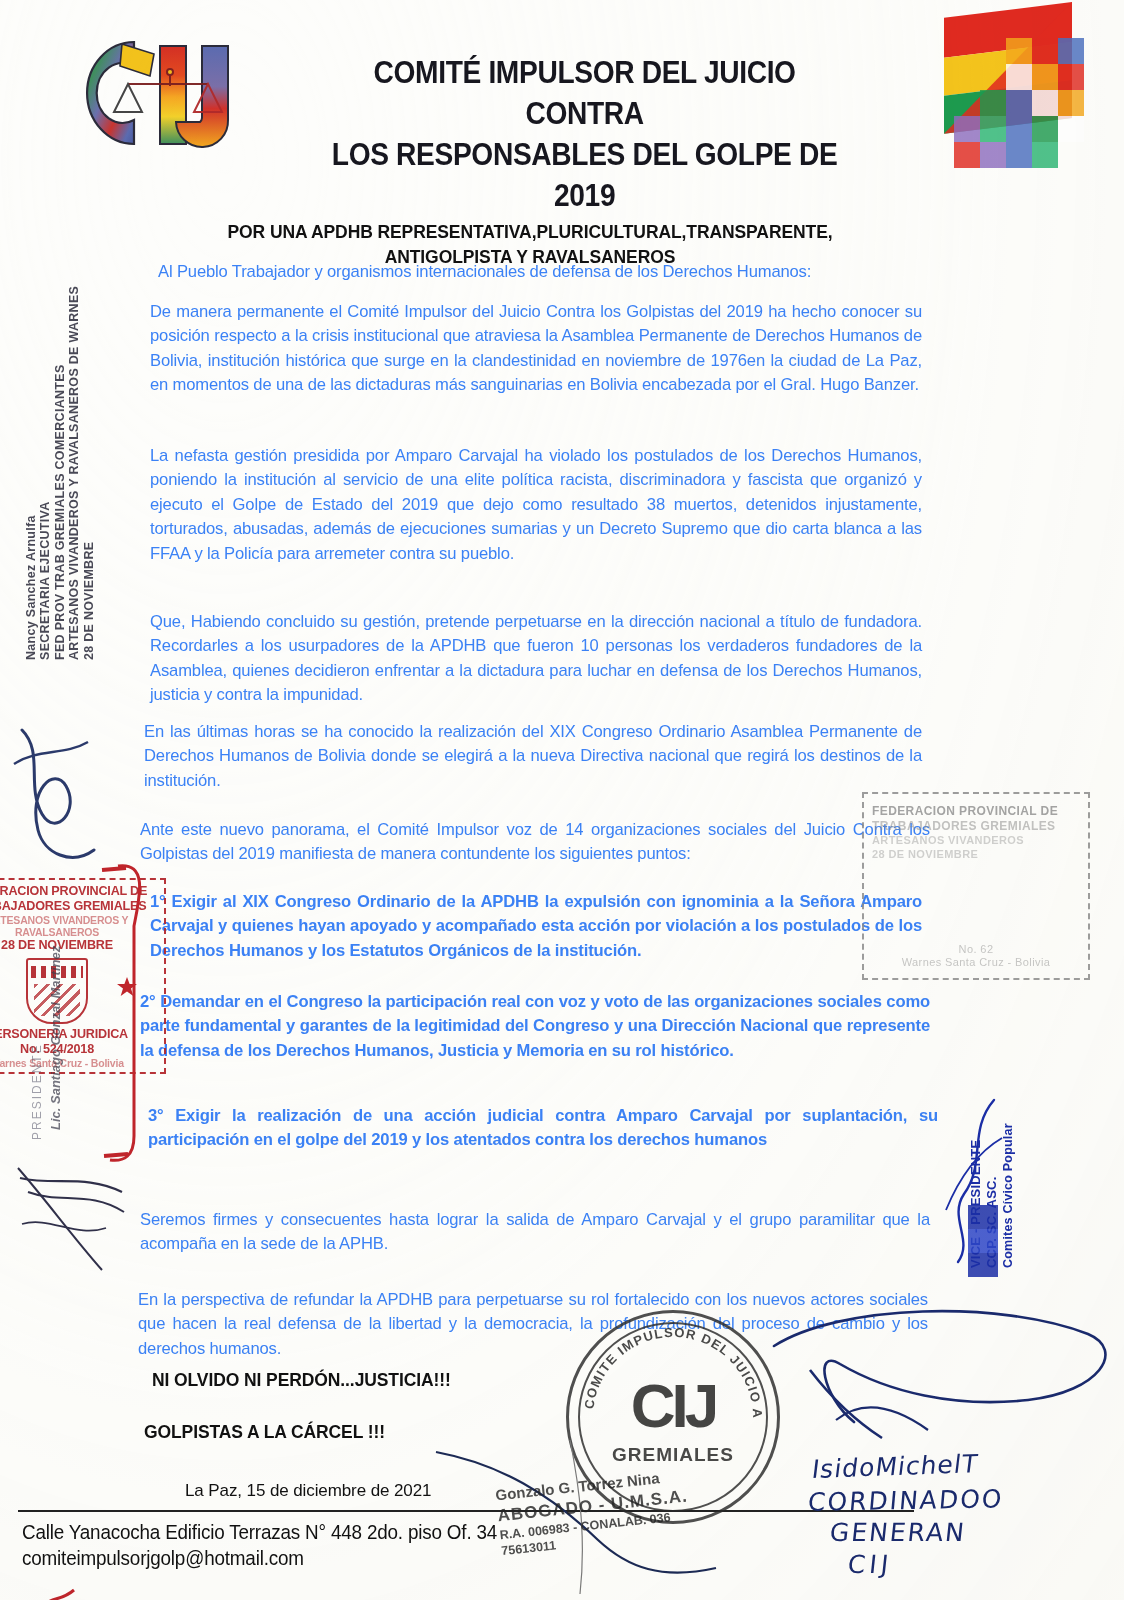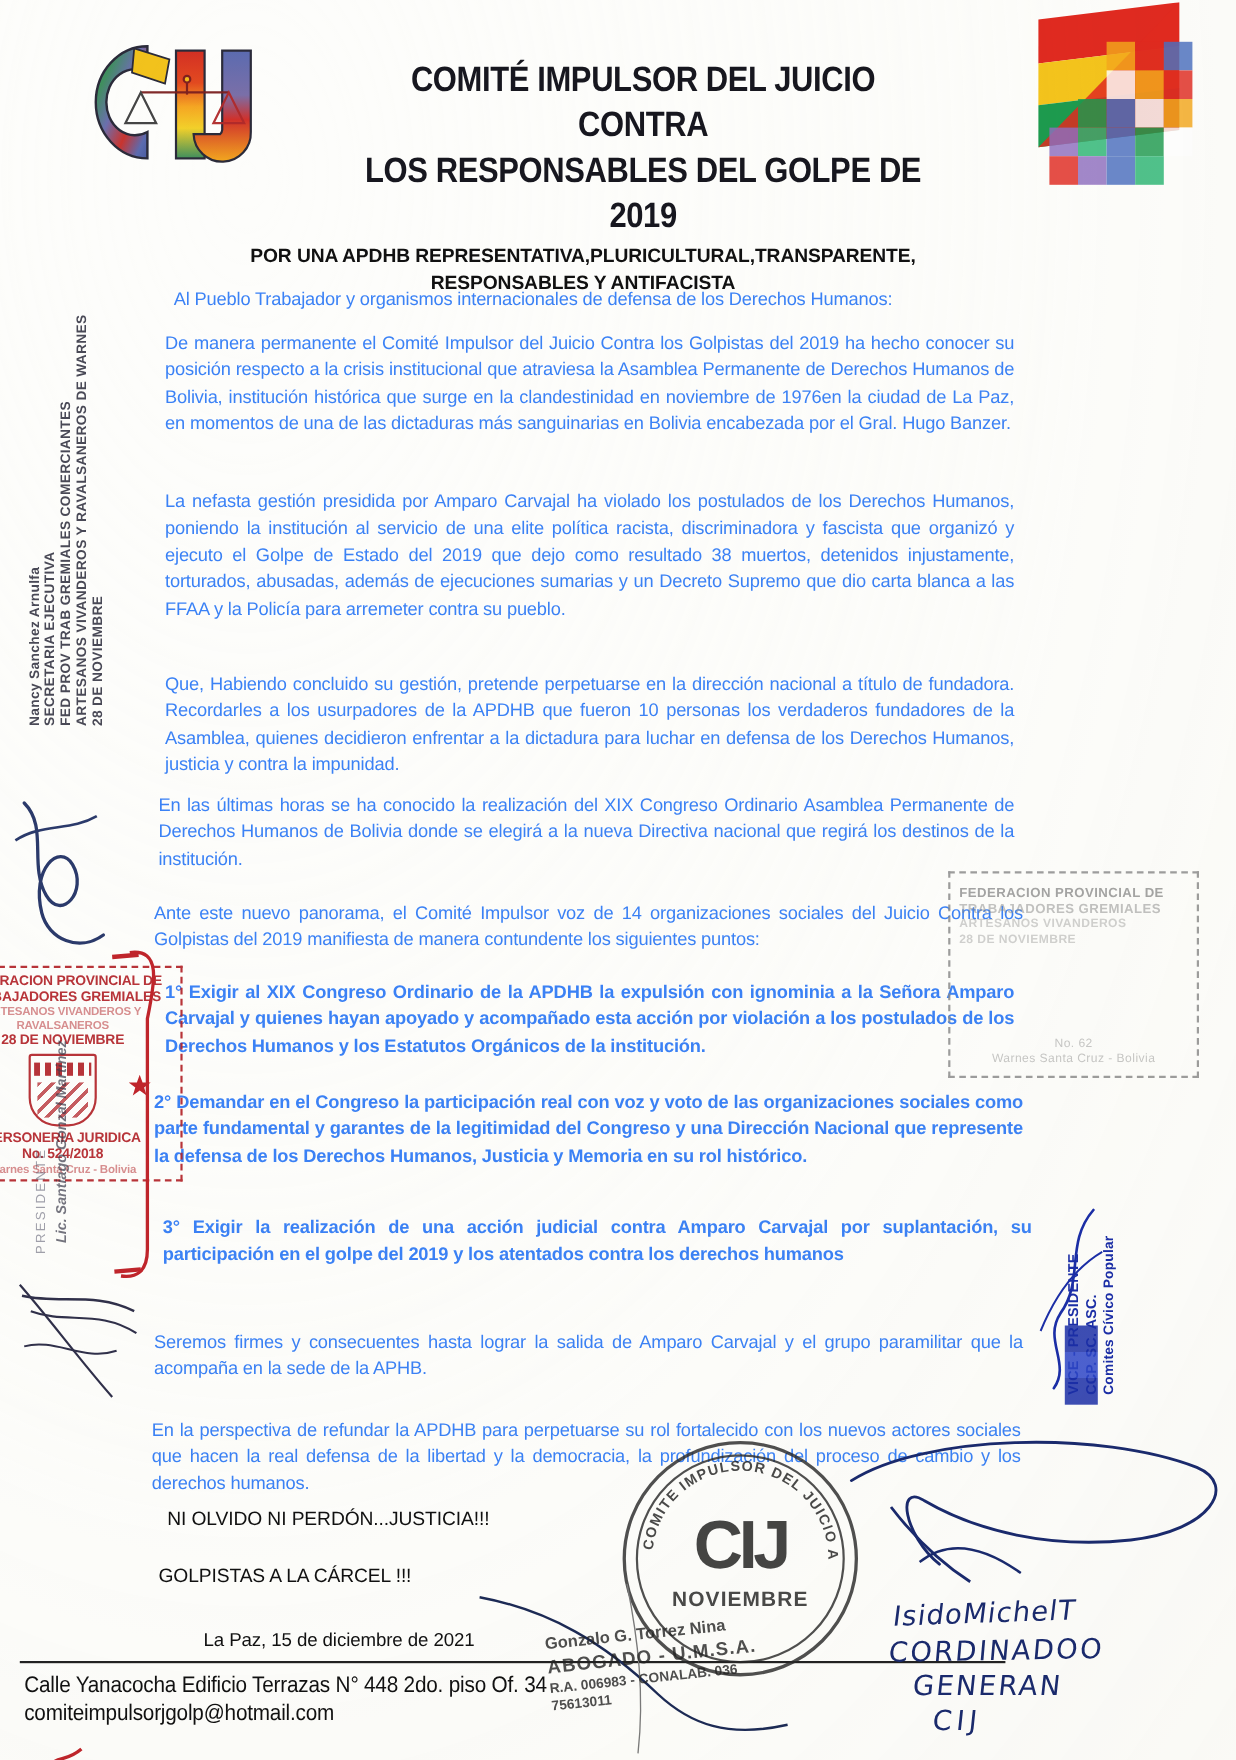--- a/index.html
+++ b/index.html
@@ -82,21 +82,21 @@
     position: absolute;
     font-size: 16.6px;
     line-height: 1.47;
     text-align: justify;
     letter-spacing: -0.15px;
     color: #3b82f6;
   }
   .para.bold { font-weight: 700; margin-top: 12px; }
   .slogan {
     position: absolute;
-    font-weight: 400;
+    font-weight: 700;
     font-size: 17.5px;
     letter-spacing: -0.1px;
   }
   .datelinewrap {
     position: absolute;
     left: 140px; top: 1481px;
     width: 420px;
   }
   .dateline {
     font-size: 17px;
@@ -452,21 +452,21 @@
           <rect x="-26" y="104" width="26" height="26" fill="#8f6fc0"></rect>
           <rect x="0" y="104" width="26" height="26" fill="#4a6fc0"></rect>
           <rect x="26" y="104" width="26" height="26" fill="#2bb673"></rect>
         </g>
       </svg>
     </div>
   </div>
 
   <div class="doc-title">
     <div>POR UNA APDHB REPRESENTATIVA,PLURICULTURAL,TRANSPARENTE,</div>
-    <div>RESPONSABLES Y ANTIFACISTA</div>
+    <div>ANTIGOLPISTA Y RAVALSANEROS</div>
   </div>
 
   <div class="para" style="left:158px; top:260px; width:760px;">Al Pueblo Trabajador y organismos internacionales de defensa de los Derechos Humanos:</div>
 
   <div class="para" style="left:150px; top:300px; width:772px;">De manera permanente el Comité Impulsor del Juicio Contra los Golpistas del 2019 ha hecho conocer su posición respecto a la crisis institucional que atraviesa la Asamblea Permanente de Derechos Humanos de Bolivia, institución histórica que surge en la clandestinidad en noviembre de 1976en la ciudad de La Paz, en momentos de una de las dictaduras más sanguinarias en Bolivia encabezada por el Gral. Hugo Banzer.</div>
 
   <div class="para" style="left:150px; top:444px; width:772px;">La nefasta gestión presidida por Amparo Carvajal ha violado los postulados de los Derechos Humanos, poniendo la institución al servicio de una elite política racista, discriminadora y fascista que organizó y ejecuto el Golpe de Estado del 2019 que dejo como resultado 38 muertos, detenidos injustamente, torturados,  abusadas, además de ejecuciones sumarias y un Decreto Supremo que dio carta blanca a las FFAA y la Policía para arremeter contra su pueblo.</div>
 
   <div class="para" style="left:150px; top:610px; width:772px;">Que, Habiendo concluido su gestión, pretende perpetuarse en la dirección nacional a título de fundadora. Recordarles a los usurpadores de la APDHB que fueron 10 personas los verdaderos fundadores de la Asamblea, quienes decidieron enfrentar a la dictadura para luchar en defensa de los Derechos Humanos, justicia y contra la impunidad.</div>
 
@@ -566,21 +566,21 @@
       <svg viewBox="0 0 208 208" width="208" height="208" aria-hidden="true">
         <defs>
           <path id="arcpath" d="M 24 104 A 80 80 0 1 1 184 104"></path>
         </defs>
         <text font-size="13" font-weight="bold" fill="#222" font-family="Liberation Sans, sans-serif" letter-spacing="1.2">
           <textPath href="#arcpath" startOffset="3%">COMITE IMPULSOR DEL JUICIO A LOS RESPONSABLES DEL GOLPE DE 2019</textPath>
         </text>
       </svg>
     </div>
     <div class="seal-mark">CIJ</div>
-    <div class="seal-word">NOVIEMBRE</div>
+    <div class="seal-word">GREMIALES</div>
   </div>
 
   <div class="stamp stamp-abogado">
     <div class="a1">Gonzalo G. Torrez Nina</div>
     <div class="a2">ABOGADO - U.M.S.A.</div>
     <div class="a3">R.A. 006983 - CONALAB. 036</div>
     <div class="a3">75613011</div>
   </div>
 
   <div class="sig-gonzalo">

